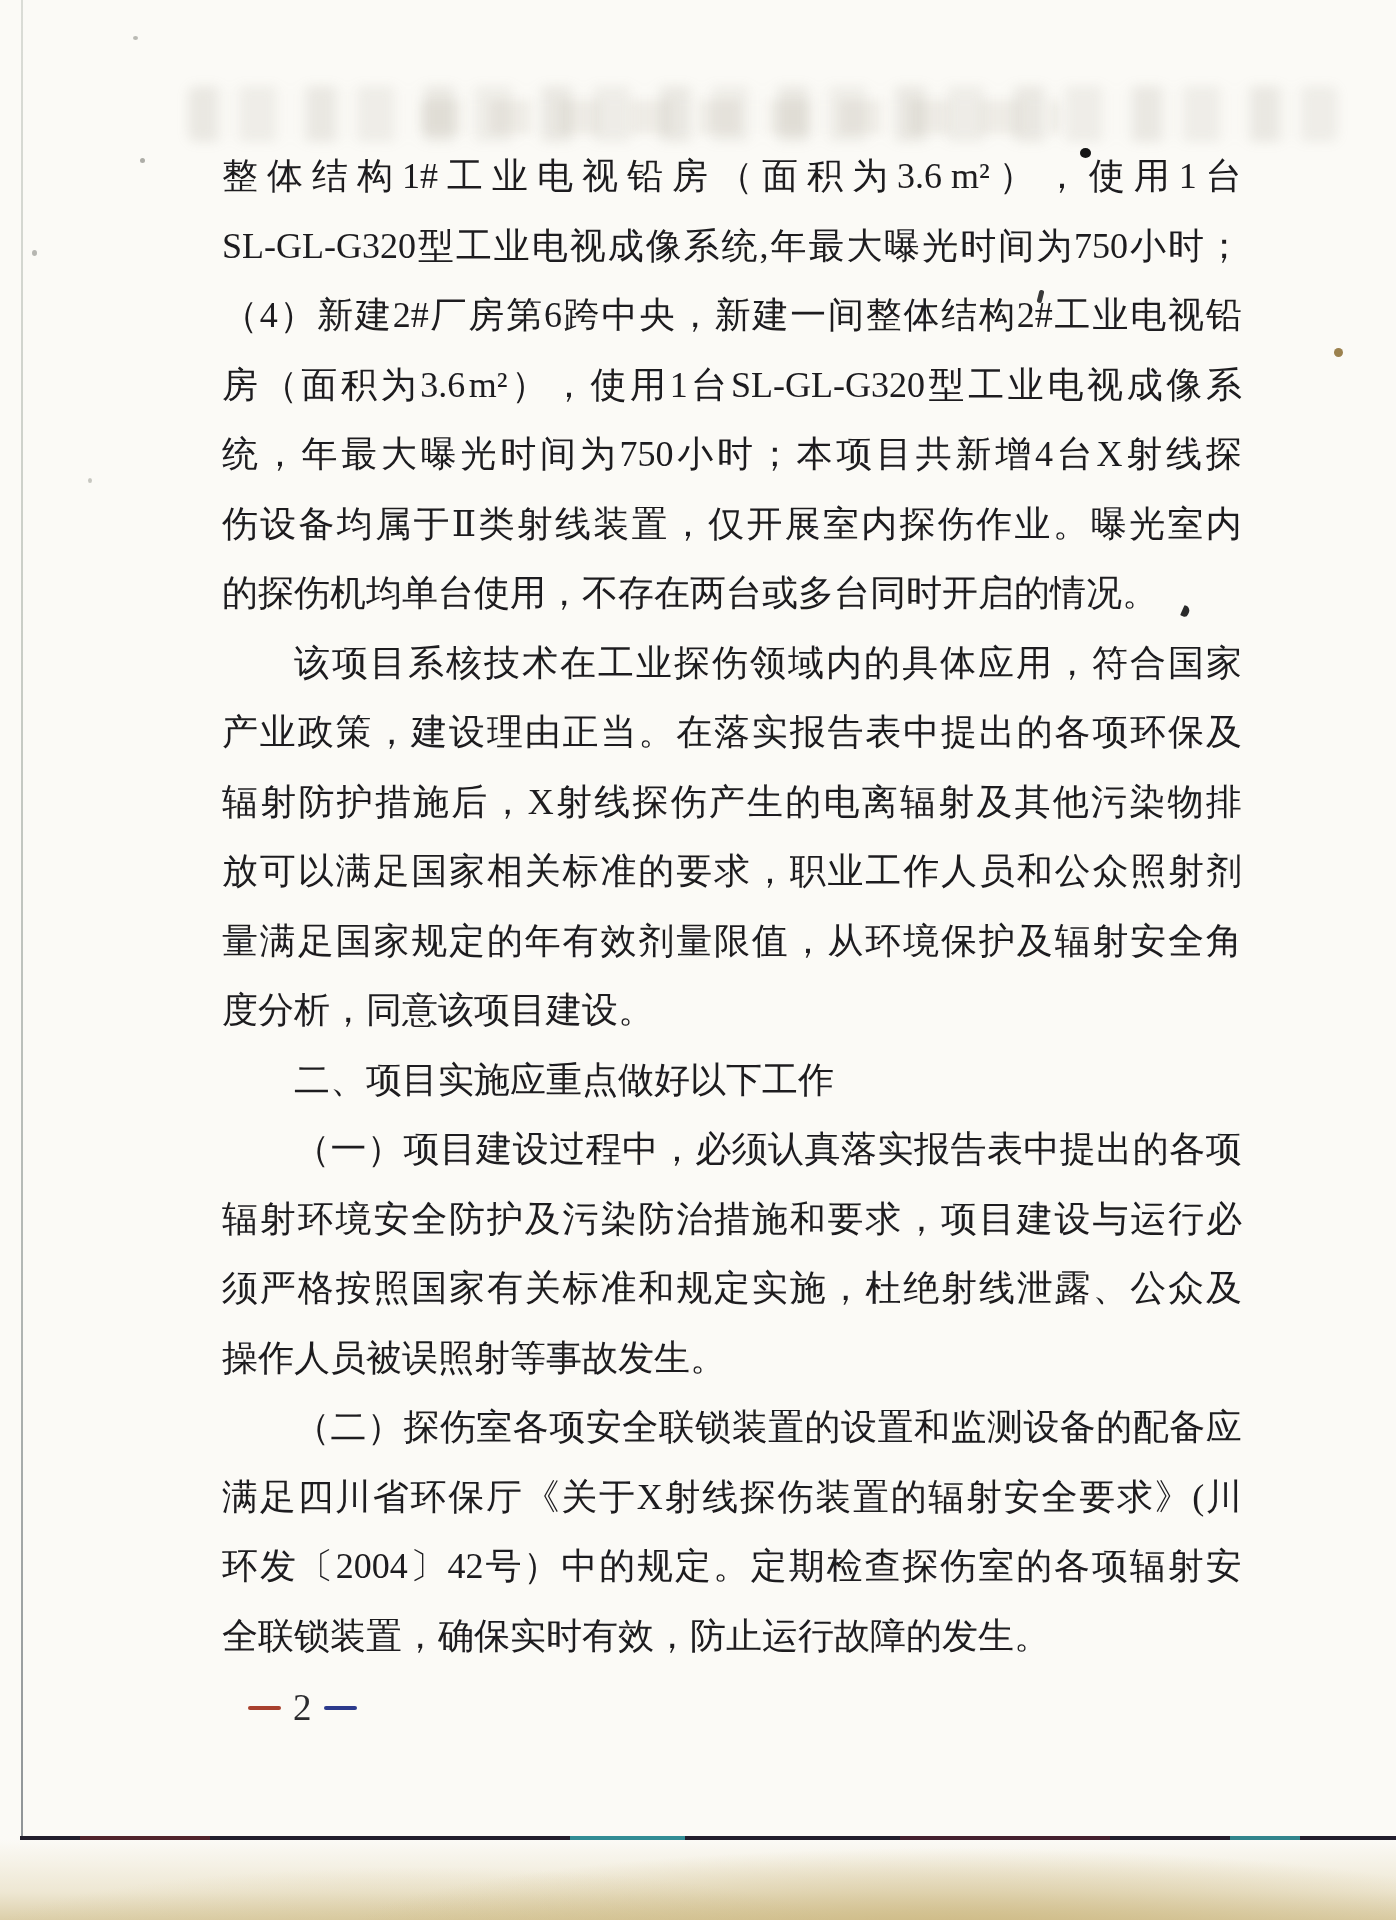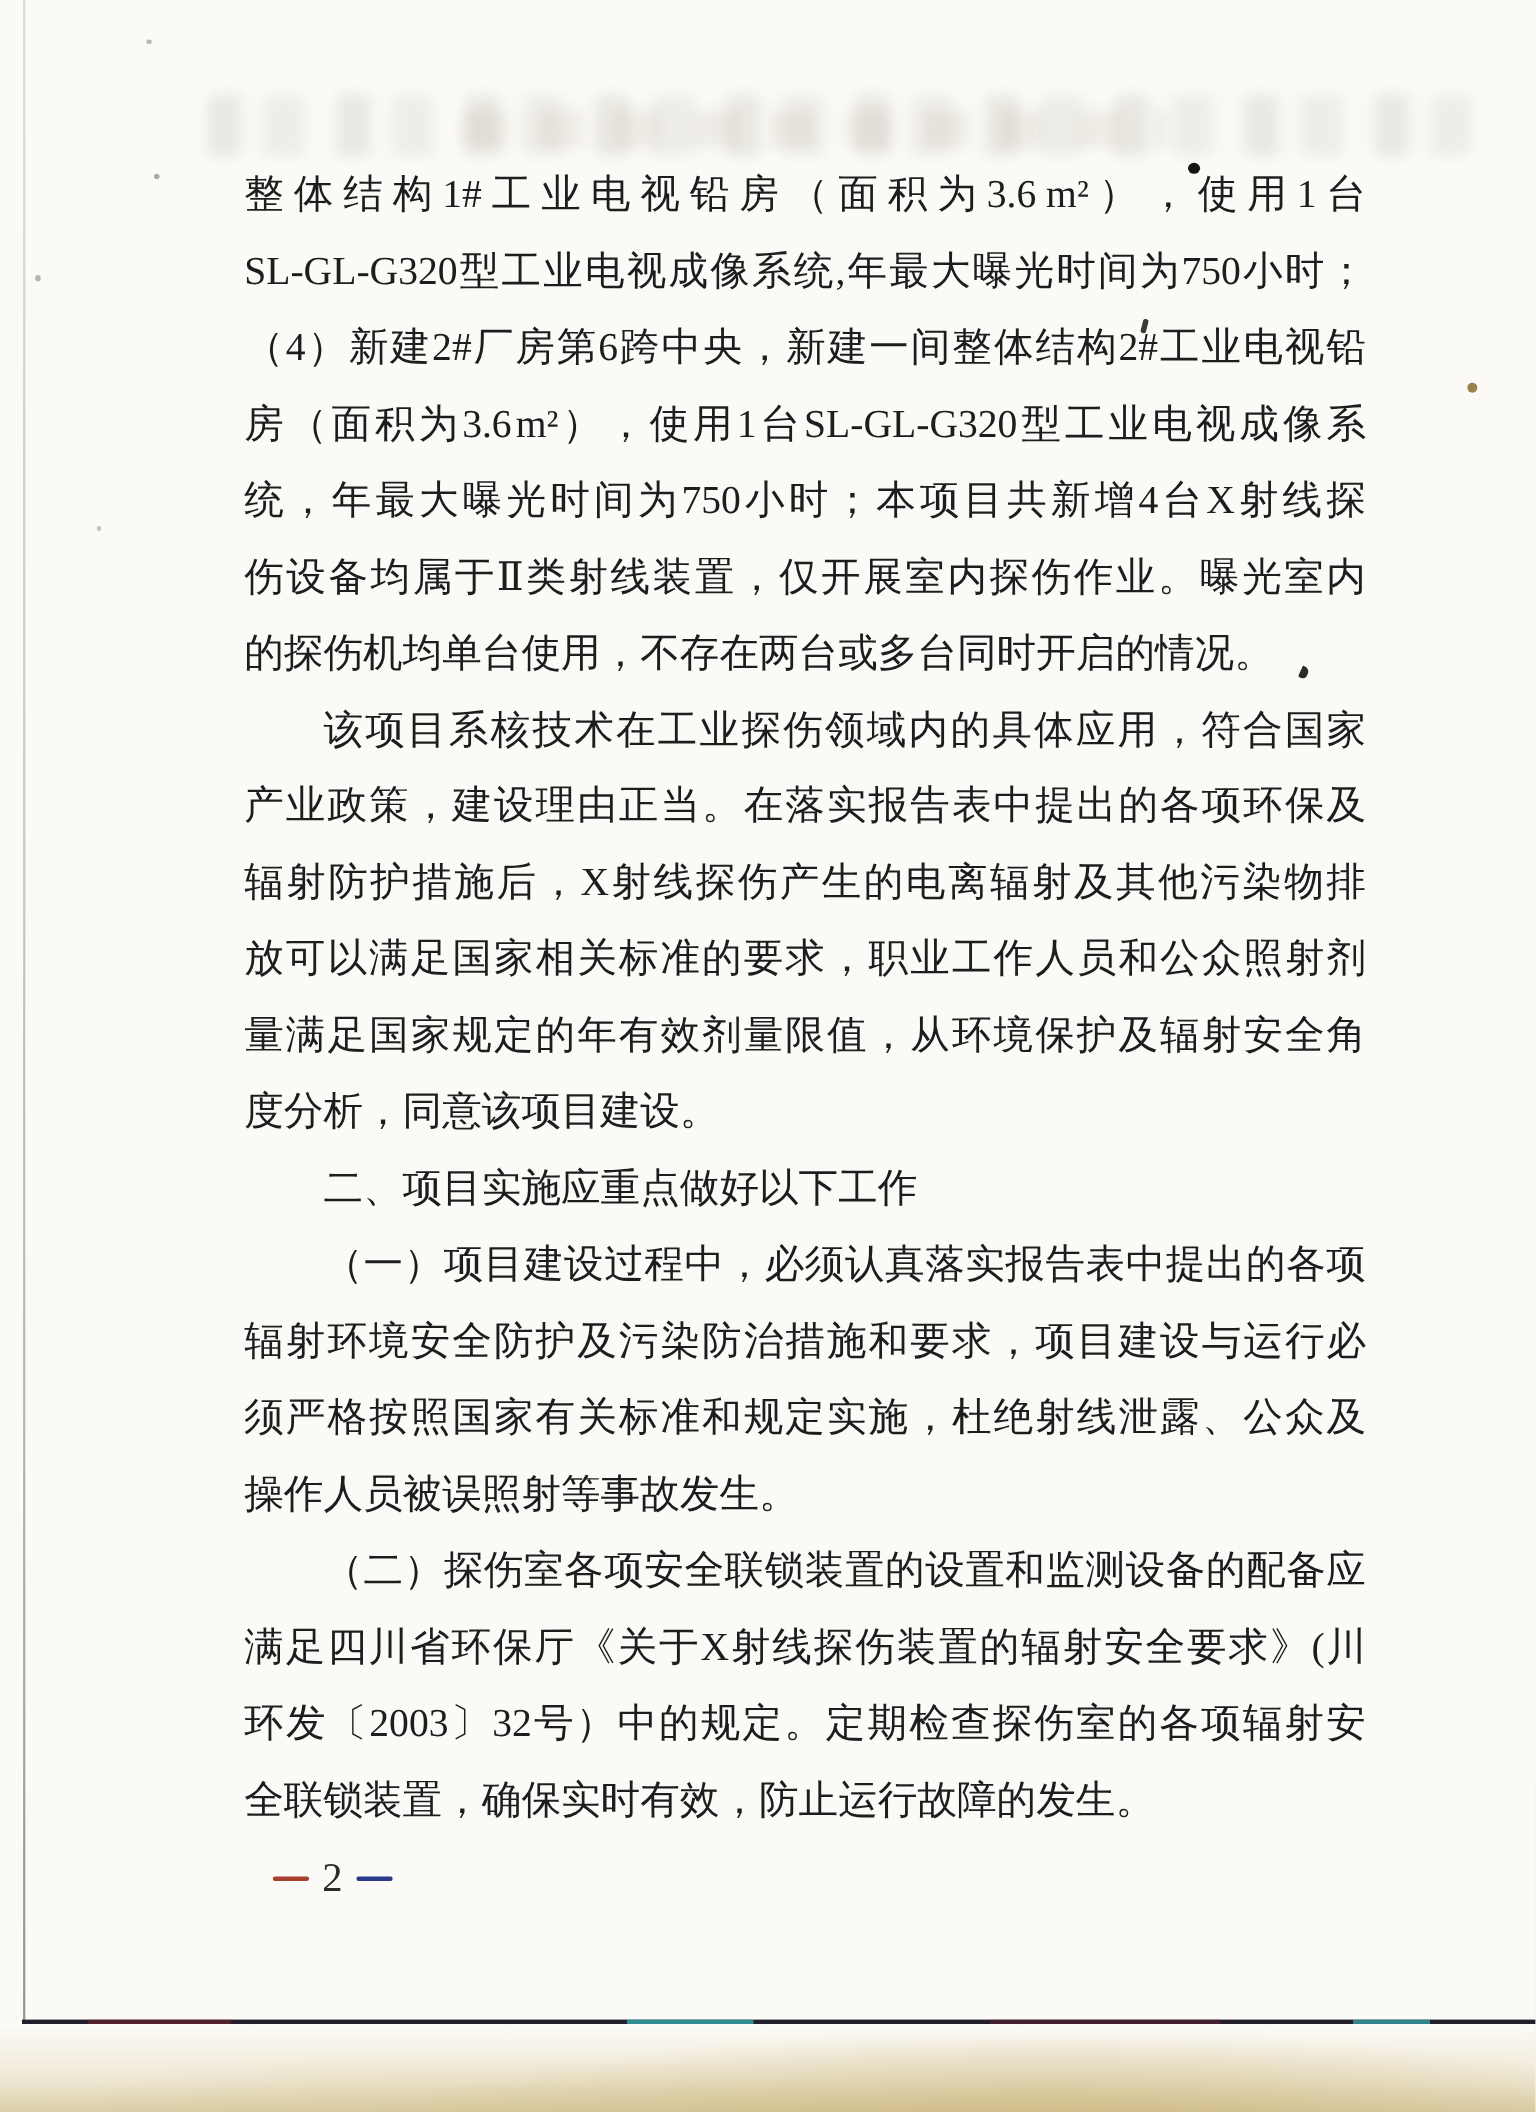--- a/index.html
+++ b/index.html
@@ -562,23 +562,23 @@
         <span class="tk">要</span>
         <span class="tk">求</span>
         <span class="tk">》</span>
         <span class="tk">(</span>
         <span class="tk">川</span>
       </div>
       <div class="line justify" style="top: 1542px;">
         <span class="tk">环</span>
         <span class="tk">发</span>
         <span class="tk">〔</span>
-        <span class="tk">2003</span>
+        <span class="tk">2004</span>
         <span class="tk">〕</span>
-        <span class="tk">32</span>
+        <span class="tk">42</span>
         <span class="tk">号</span>
         <span class="tk">）</span>
         <span class="tk">中</span>
         <span class="tk">的</span>
         <span class="tk">规</span>
         <span class="tk">定</span>
         <span class="tk">。</span>
         <span class="tk">定</span>
         <span class="tk">期</span>
         <span class="tk">检</span>

